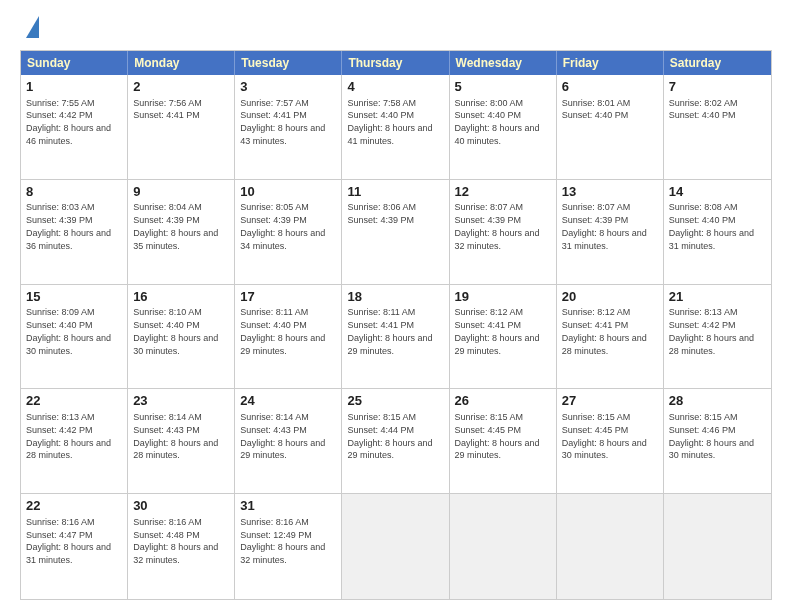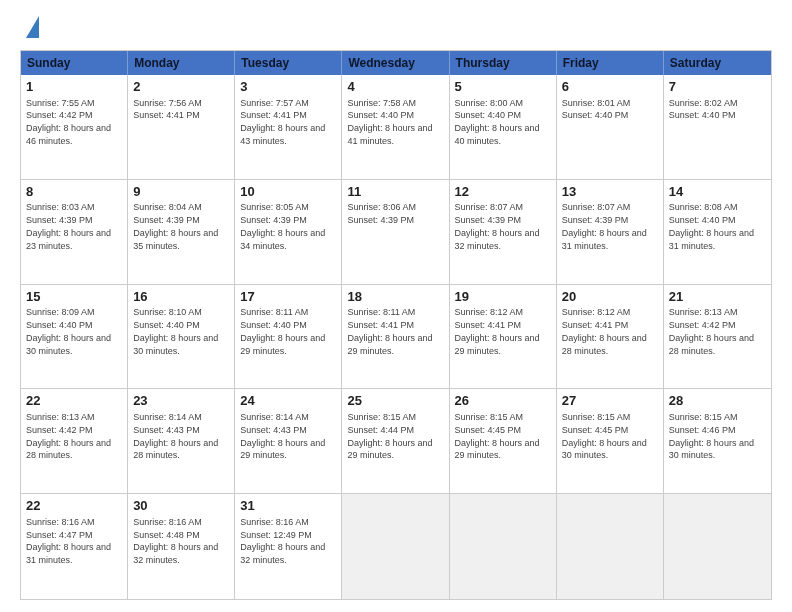--- a/index.html
+++ b/index.html
@@ -46,21 +46,21 @@
       display: flex;
       flex-direction: column;
       border: 1px solid #ccc;
     }
     .cal-header {
       display: grid;
       grid-template-columns: repeat(7, 1fr);
       background: #4472c4;
     }
     .cal-header-cell {
-      color: #0f172a;
+      color: #fef9c3;
       font-weight: bold;
       font-size: 12px;
       padding: 5px 6px;
       text-align: left;
       border-right: 1px solid rgba(255,255,255,0.3);
     }
     .cal-header-cell:last-child { border-right: none; }
     .cal-body {
       flex: 1;
       display: grid;
@@ -111,22 +111,22 @@
       <h1></h1>
       <h2></h2>
     </div>
   </div>
 
   <div class="calendar">
     <div class="cal-header" id="cal-header">
         <div class="cal-header-cell">Sunday</div>
         <div class="cal-header-cell">Monday</div>
         <div class="cal-header-cell">Tuesday</div>
+        <div class="cal-header-cell">Thursday</div>
         <div class="cal-header-cell">Wednesday</div>
-        <div class="cal-header-cell">Thursday</div>
         <div class="cal-header-cell">Friday</div>
         <div class="cal-header-cell">Saturday</div>
       </div>
     <div class="cal-body" id="cal-body">
         <div class="cal-row">
           <div class="cal-cell">
         <span class="day-num">1</span>
         <span class="info">Sunrise: 7:55 AM</span><br>
         <span class="info">Sunset: 4:42 PM</span><br>
         <span class="info">Daylight: 8 hours and 46 minutes.</span>
@@ -163,21 +163,21 @@
         <span class="day-num">7</span>
         <span class="info">Sunrise: 8:02 AM</span><br>
         <span class="info">Sunset: 4:40 PM</span><br>
       </div>
         </div>
         <div class="cal-row">
           <div class="cal-cell">
         <span class="day-num">8</span>
         <span class="info">Sunrise: 8:03 AM</span><br>
         <span class="info">Sunset: 4:39 PM</span><br>
-        <span class="info">Daylight: 8 hours and 23 minutes.</span>
+        <span class="info">Daylight: 8 hours and 36 minutes.</span>
       </div>
           <div class="cal-cell">
         <span class="day-num">9</span>
         <span class="info">Sunrise: 8:04 AM</span><br>
         <span class="info">Sunset: 4:39 PM</span><br>
         <span class="info">Daylight: 8 hours and 35 minutes.</span>
       </div>
           <div class="cal-cell">
         <span class="day-num">10</span>
         <span class="info">Sunrise: 8:05 AM</span><br>

